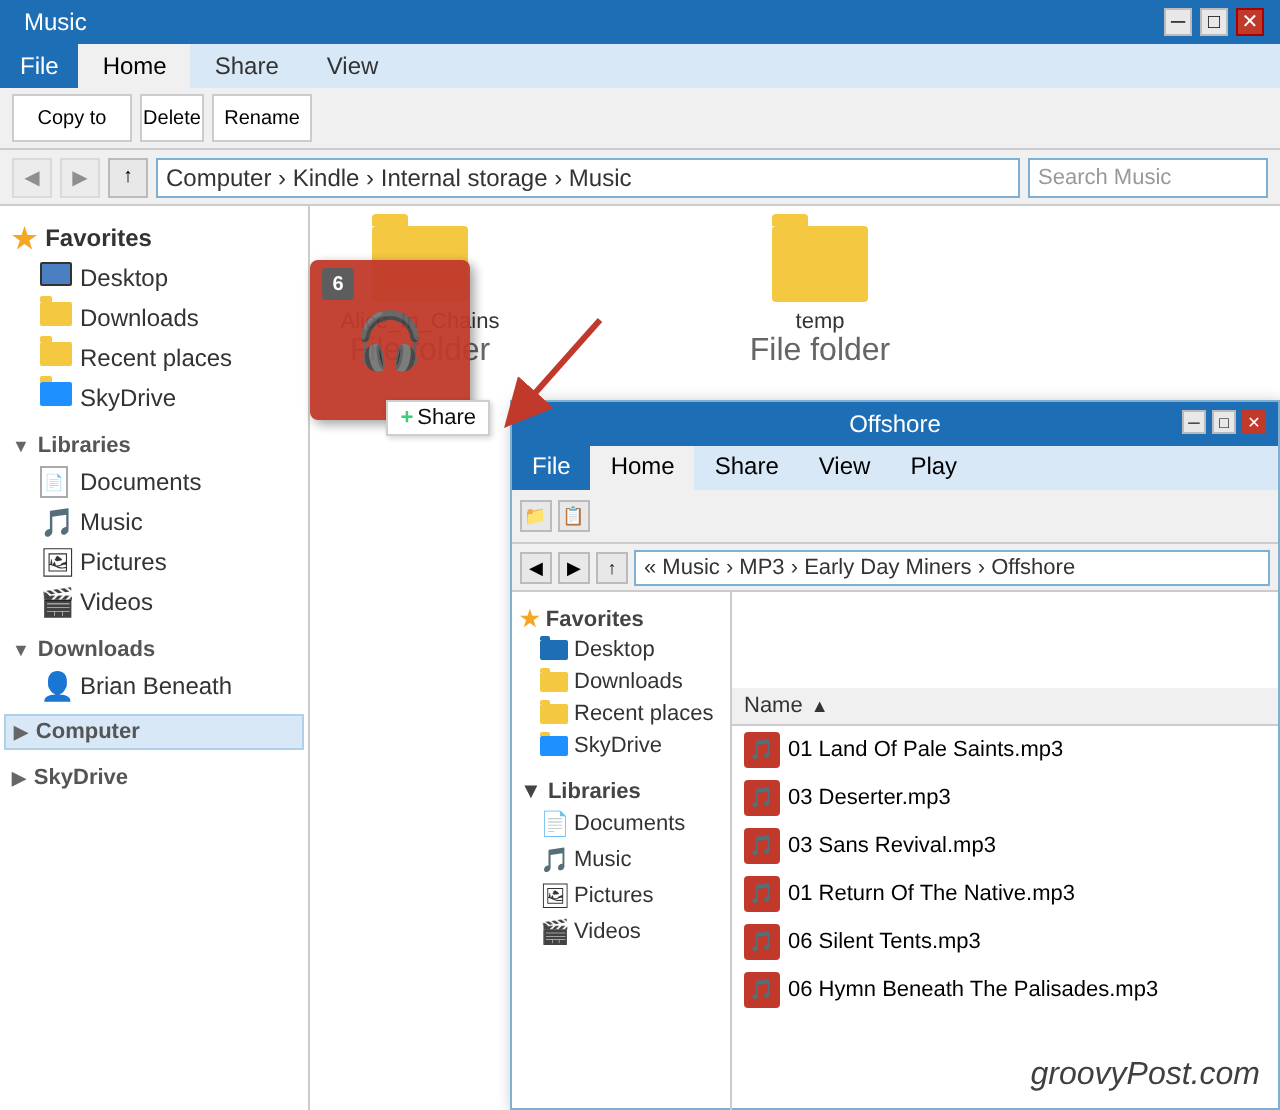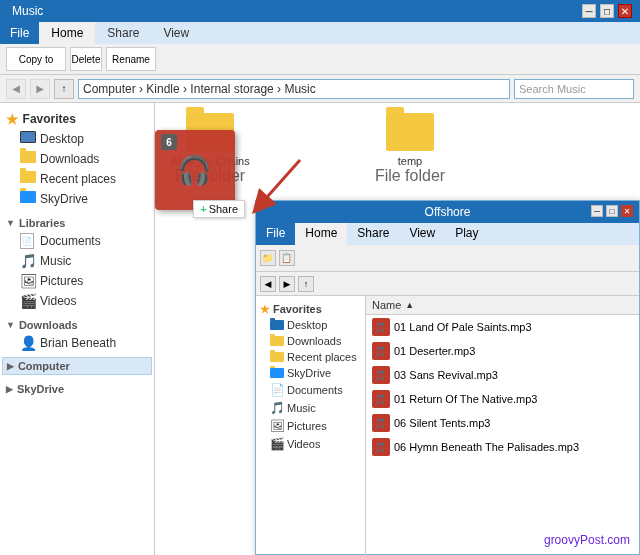--- a/index.html
+++ b/index.html
@@ -67,25 +67,25 @@
     .win2-tab.active { background: #f0f0f0; }
     .win2-toolbar { height: 26px; display: flex; align-items: center; padding: 2px 4px; background: #f0f0f0; gap: 3px; }
     .win2-addr { height: 24px; background: #f0f0f0; border-bottom: 1px solid #ccc; display: flex; align-items: center; padding: 0 4px; gap: 3px; }
     .win2-path { flex: 1; height: 18px; border: 1px solid #7eb0d4; background: white; padding: 0 4px; font-size: 11px; display: flex; align-items: center; }
     .win2-main { display: flex; height: 259px; }
     .win2-sidebar { width: 110px; border-right: 1px solid #ccc; padding: 4px 0; font-size: 11px; overflow: hidden; }
     .win2-content { flex: 1; overflow: auto; }
     .win2-list { list-style: none; }
     .win2-list-item { display: flex; align-items: center; padding: 3px 6px; cursor: pointer; font-size: 11px; }
     .music-icon { width: 18px; height: 18px; background: #c0392b; border-radius: 2px; display: flex; align-items: center; justify-content: center; color: white; font-size: 10px; margin-right: 4px; flex-shrink: 0; }
-    .col-header { background: #f0f0f0; border-bottom: 1px solid #ccc; padding: 3px 6px; font-size: 11px; font-weight: normal; color: #333; display: flex; align-items: center; }
+    .col-header { background: #f0f0f0; border-bottom: 1px solid #ccc; padding: 3px 6px; font-size: 11px; font-weight: normal; color: #333; display: flex; align-items: center; margin-top: 48px; }
     .col-sort { font-size: 9px; margin-left: 4px; }
 
     
-    .watermark { position: absolute; bottom: 8px; right: 10px; font-size: 12px; color: #6d28d9; z-index: 300; }
+    .watermark { position: absolute; bottom: 8px; right: 10px; font-size: 16px; color: #404040; font-style: italic; z-index: 300; }
 
     .win2-sidebar-item { display: flex; align-items: center; padding: 2px 4px 2px 14px; font-size: 11px; color: #333; cursor: pointer; }
     .win2-sidebar-section { padding: 3px 4px 1px 4px; font-size: 11px; font-weight: bold; color: #444; }
     .win2-folder-sm { width: 14px; height: 10px; background: #f5c842; border-radius: 1px; margin-right: 3px; flex-shrink: 0; position: relative; }
     .win2-folder-sm::before { content:''; position: absolute; top:-2px; left:0; width:5px; height:2px; background:#f5c842; border-radius:1px 1px 0 0; }
     .blue-folder-sm { width: 14px; height: 10px; background: #1e6eb5; border-radius: 1px; margin-right: 3px; flex-shrink: 0; position: relative; }
     .blue-folder-sm::before { content:''; position: absolute; top:-2px; left:0; width:5px; height:2px; background:#1e6eb5; border-radius:1px 1px 0 0; }
 
     .nav-small { width: 16px; height: 16px; border: 1px solid #bbb; background: #e8e8e8; cursor: pointer; display: flex; align-items: center; justify-content: center; font-size: 9px; }
   </style>
@@ -278,20 +278,23 @@
     <div class="win2-toolbar">
       <div style="width:16px;height:16px;border:1px solid #bbb;background:#e8e8e8;cursor:pointer;display:flex;align-items:center;justify-content:center;font-size:9px;">📁</div>
       <div style="width:16px;height:16px;border:1px solid #bbb;background:#e8e8e8;cursor:pointer;display:flex;align-items:center;justify-content:center;font-size:9px;">📋</div>
     </div>
   </div>
 
   <div class="win2-addr">
     <div class="nav-small">◀</div>
     <div class="nav-small">▶</div>
     <div class="nav-small">↑</div>
+    <div class="win2-path">
+      <span style="font-size:11px;color:#333;">« Music › MP3 › Early Day Miners › Offshore</span>
+    </div>
   </div>
 
   <div class="win2-main">
 
     <div class="win2-sidebar">
       <div class="win2-sidebar-section">
         <span style="color:#f5a623;">★</span> Favorites
       </div>
       <div class="win2-sidebar-item">
         <div class="blue-folder-sm"></div>
@@ -301,20 +304,23 @@
         <div class="win2-folder-sm"></div>
         <span>Downloads</span>
       </div>
       <div class="win2-sidebar-item">
         <div class="win2-folder-sm"></div>
         <span>Recent places</span>
       </div>
       <div class="win2-sidebar-item">
         <div class="win2-folder-sm" style="background:#1e90ff;"></div>
         <span>SkyDrive</span>
+      </div>
+      <div class="win2-sidebar-section" style="margin-top:6px;">
+        <span>▼</span> Libraries
       </div>
       <div class="win2-sidebar-item">
         <div style="width:14px;height:14px;margin-right:3px;font-size:12px;">📄</div>
         <span>Documents</span>
       </div>
       <div class="win2-sidebar-item">
         <div style="width:14px;height:14px;margin-right:3px;font-size:12px;">🎵</div>
         <span>Music</span>
       </div>
       <div class="win2-sidebar-item">
@@ -332,21 +338,21 @@
         <span>Name</span>
         <span class="col-sort">▲</span>
       </div>
       <ul class="win2-list">
         <li class="win2-list-item">
           <div class="music-icon">🎵</div>
           <span>01 Land Of Pale Saints.mp3</span>
         </li>
         <li class="win2-list-item">
           <div class="music-icon">🎵</div>
-          <span>01 Deserter.mp3</span>
+          <span>03 Deserter.mp3</span>
         </li>
         <li class="win2-list-item">
           <div class="music-icon">🎵</div>
           <span>03 Sans Revival.mp3</span>
         </li>
         <li class="win2-list-item">
           <div class="music-icon">🎵</div>
           <span>01 Return Of The Native.mp3</span>
         </li>
         <li class="win2-list-item">

